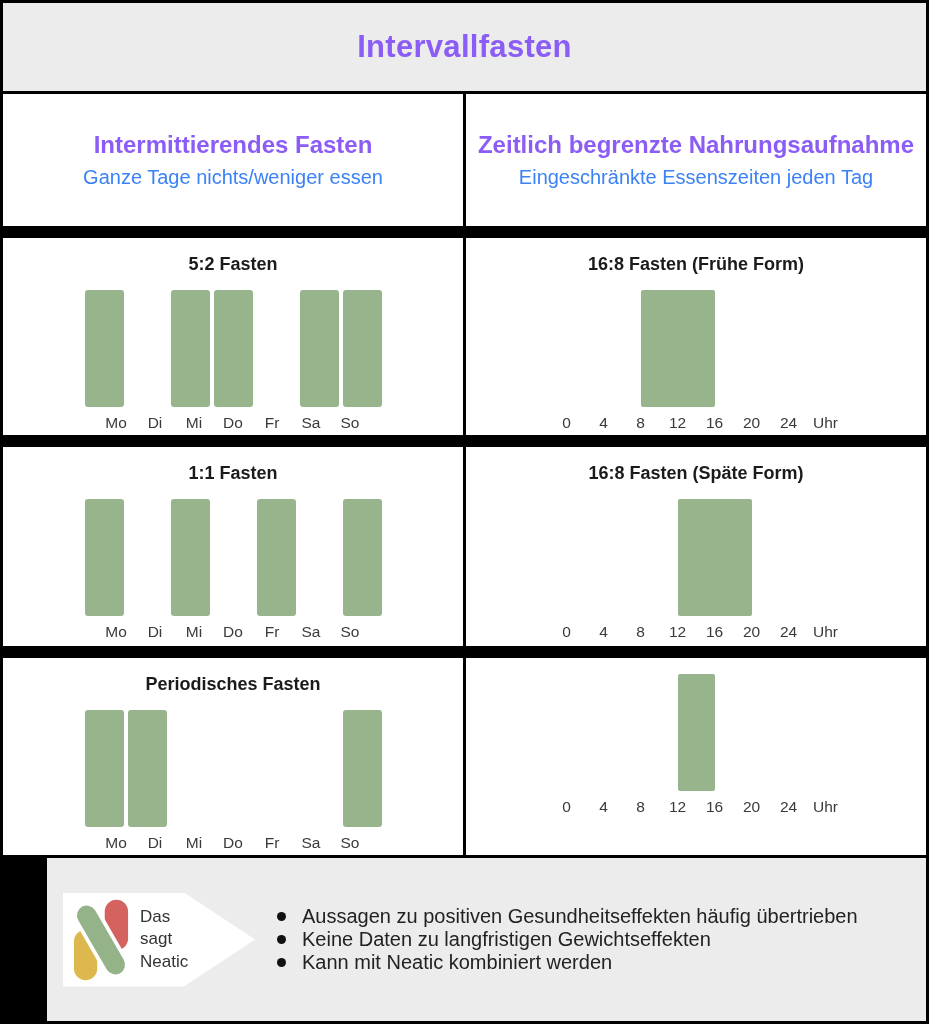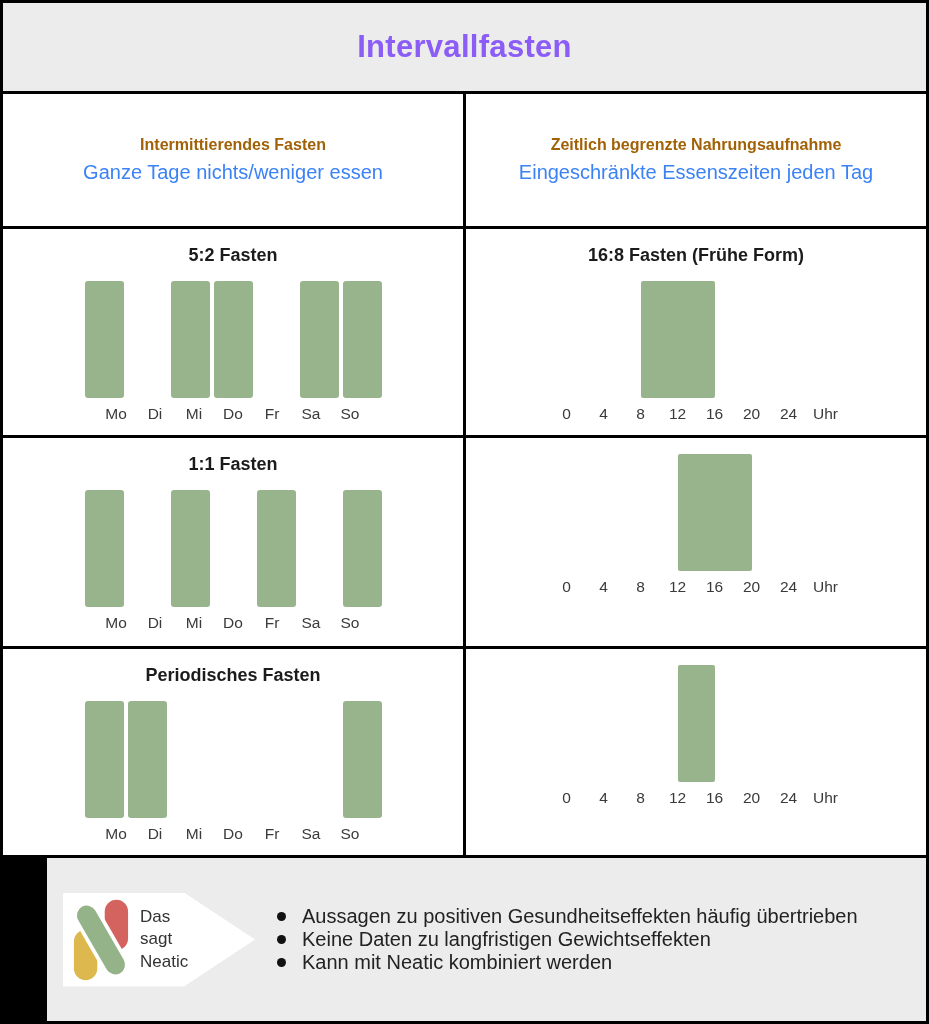--- a/index.html
+++ b/index.html
@@ -16,25 +16,25 @@
   }
   .cell { background: #ffffff; overflow: hidden; }
   .band { background: #ececec; }
 
   
   .title-band { grid-column: 1 / 3; display: flex; align-items: center; justify-content: center; }
   .poster-title { margin: 0; font-size: 31px; font-weight: 700; color: #8b5cf6; letter-spacing: 0.3px; }
 
   
   .col-header { display: flex; flex-direction: column; align-items: center; justify-content: center; gap: 7px; }
-  .col-header .h-title { font-size: 16px; font-weight: 700; color: #a16207; }
+  .col-header .h-title { font-size: 24px; font-weight: 700; color: #8b5cf6; }
   .col-header .h-sub { font-size: 20px; color: #3b82f6; }
 
   
-  .chart-cell { padding-top: 16px; }
+  .chart-cell { padding-top: 16px; margin-top: 9px; }
   .chart-title { text-align: center; font-size: 18px; font-weight: 700; color: #1b1b1b; line-height: 21px; margin-bottom: 15px; }
   .chart-body { display: flex; flex-direction: column; align-items: center; }
 
   .days-row { display: flex; gap: 4px; height: 117px; }
   .days-labels { display: flex; gap: 0; height: 24px; margin-top: 4px; }
   .day-col, .day-label { width: 39px; }
   .day-col { position: relative; }
   .day-bar { position: absolute; top: 0; bottom: 0; left: 0; right: 0; border-radius: 3px; }
   .day-label { text-align: center; font-size: 15.5px; color: #3a3a3a; line-height: 24px; }
 
@@ -156,20 +156,21 @@
           <div class="day-label">Di</div>
           <div class="day-label">Mi</div>
           <div class="day-label">Do</div>
           <div class="day-label">Fr</div>
           <div class="day-label">Sa</div>
           <div class="day-label">So</div>
         </div>
       </div>
   </div>
   <div class="cell chart-cell">
+    <div class="chart-title">16:8 Fasten (Späte Form)</div>
     <div class="chart-body">
         <div class="hours-wrap">
           <div class="hours-area">
             <div class="hour-bar" style="left: 111px; width: 74px; background: rgb(151, 180, 140);"></div>
           </div>
           <div class="hours-labels">
             <div class="tick" style="left: 0px;">0</div>
             <div class="tick" style="left: 37px;">4</div>
             <div class="tick" style="left: 74px;">8</div>
             <div class="tick" style="left: 111px;">12</div>

